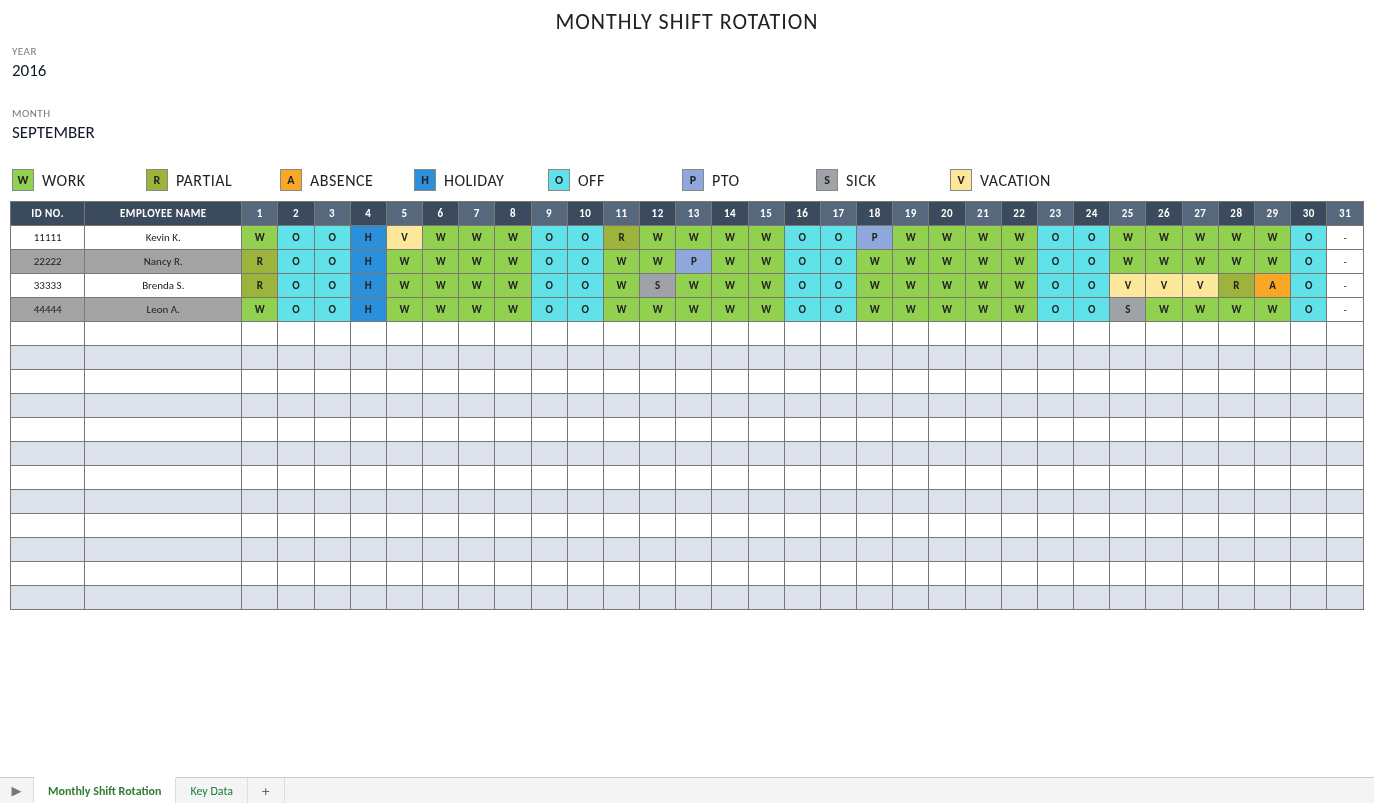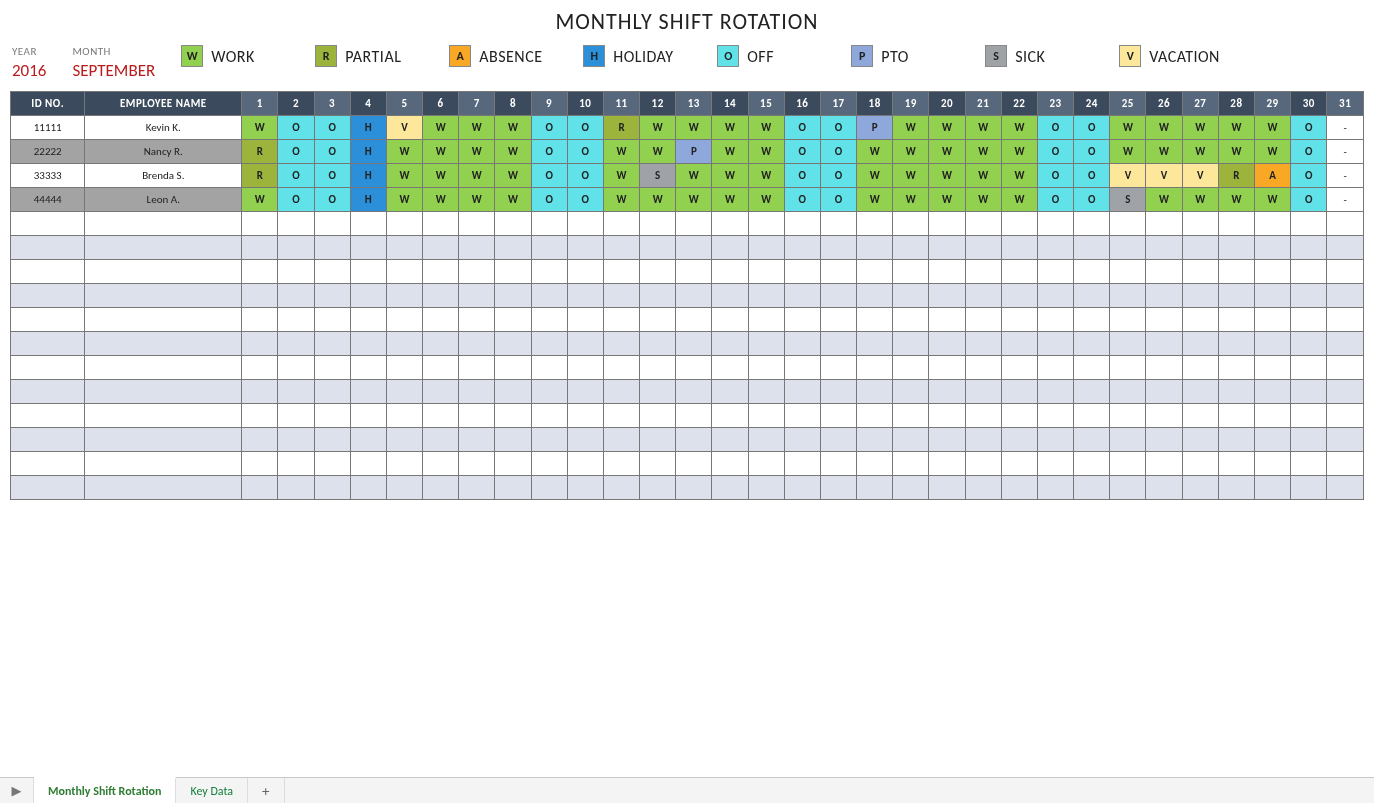--- a/index.html
+++ b/index.html
@@ -18,31 +18,32 @@
     font-weight: 400;
     font-size: 22px;
     letter-spacing: 1px;
     margin: 8px 0 10px 0;
   }
   .meta {
     display: flex;
     align-items: flex-start;
     padding: 0 12px 10px 12px;
     gap: 26px;
+    flex-direction: column;
   }
   .meta .label {
     color: #7a7a7a;
     font-size: 11px;
     letter-spacing: 0.5px;
     margin-bottom: 2px;
   }
   .meta .value {
     font-size: 17px;
     font-weight: 400;
-    color: #b91c1c;
+    color: #0f172a;
   }
   .key-cols {
     display: flex;
     gap: 34px;
     flex-wrap: wrap;
   }
   .key-col { min-width: 100px; }
   .legend-item {
     display: flex;
     align-items: center;

